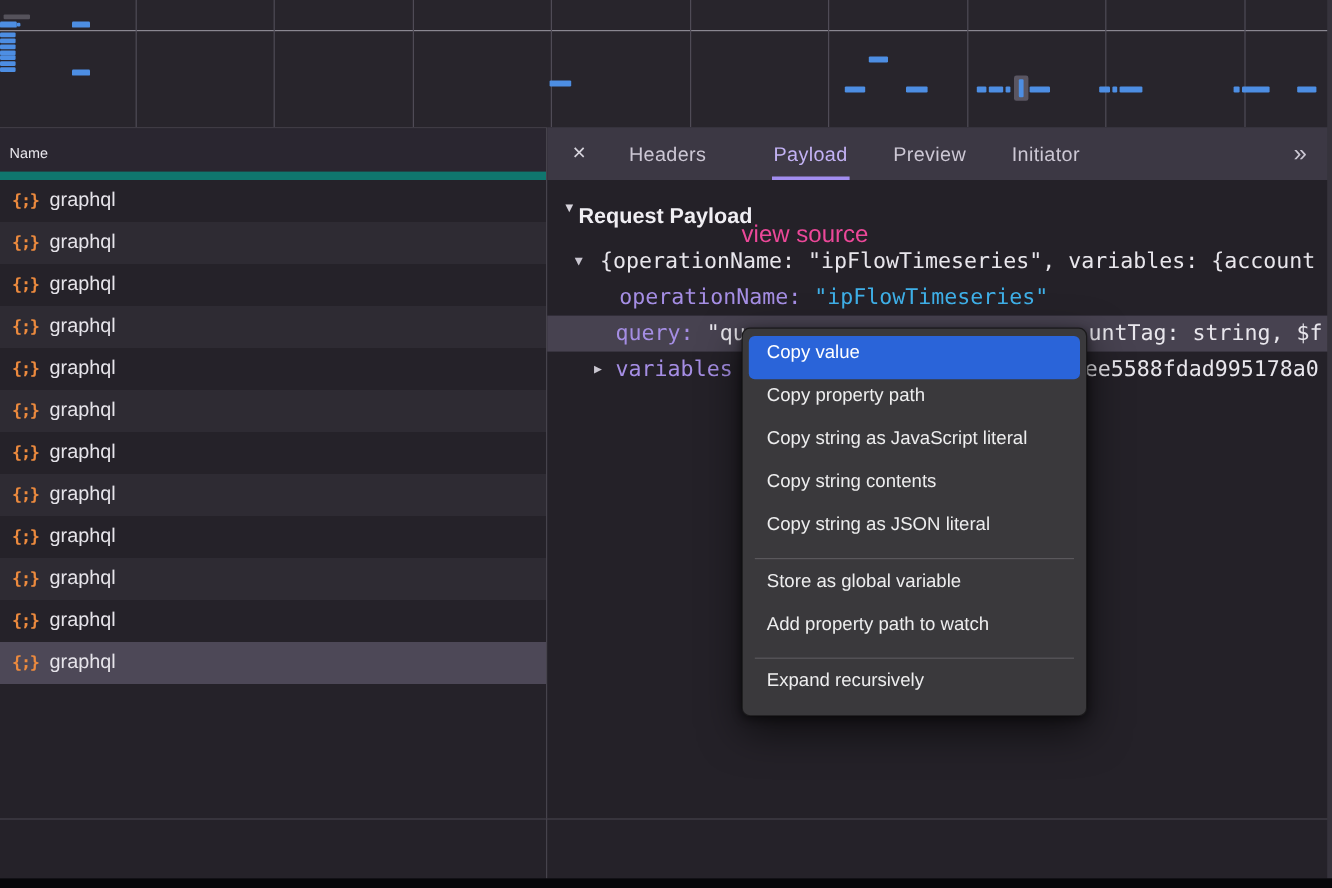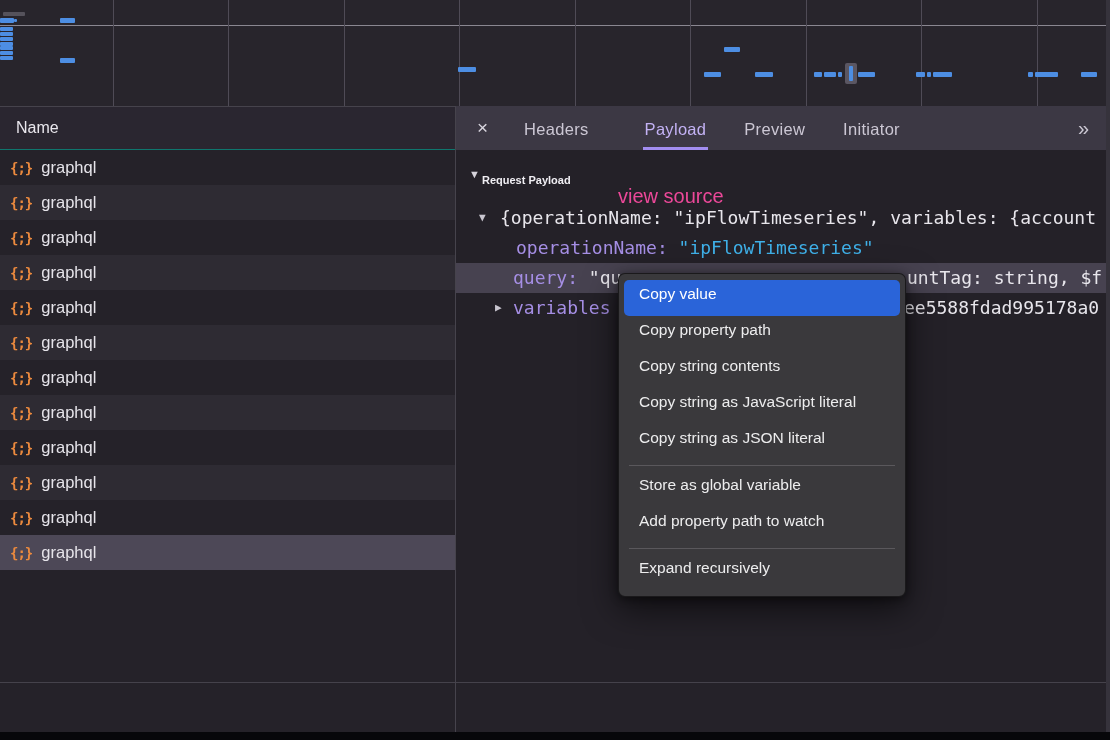--- a/index.html
+++ b/index.html
@@ -12,22 +12,22 @@
   .hline{position:absolute;left:0;top:25px;width:1110px;height:1px;background:#8a8791;}
   .bar{position:absolute;background:var(--bar-blue);border-radius:1px;}
   .bar.gray{background:#55525b;}
   .ov-marker{position:absolute;background:#5a5662;border-radius:2px;}
   .ov-marker-tick{position:absolute;background:var(--bar-blue);border-radius:1px;}
 
   
   .left-panel{position:absolute;left:0;top:106px;width:455px;height:576px;background:#252229;
               border-top:1px solid #46434c;box-sizing:border-box;}
   .name-header{position:absolute;left:0;top:0;width:455px;height:43px;background:#2a2630;
-               border-bottom:1px solid #0f766e;box-sizing:border-box;
-               color:#e9e7ed;font-size:16px;line-height:42px;padding-left:16px;}
+               border-bottom:7px solid #0f766e;box-sizing:border-box;
+               color:#e9e7ed;font-size:12px;line-height:42px;padding-left:8px;}
   .rows{position:absolute;left:0;top:43px;width:455px;}
   .net-row{position:relative;height:35px;background:#252229;display:flex;align-items:center;cursor:default;}
   .net-row.stripe{background:#2e2b33;}
   .net-row.selected{background:#4d4857;}
   .req-icon{font-family:"DejaVu Sans Mono", monospace;font-weight:bold;font-size:14px;
             color:var(--icon-orange);margin-left:10px;letter-spacing:-1px;}
   .req-name{color:#e6e4ea;font-size:16.5px;margin-left:9px;}
 
   
   .right-panel{position:absolute;left:455px;top:106px;width:655px;height:576px;background:#242128;
@@ -36,21 +36,21 @@
           display:flex;align-items:center;padding-left:21px;box-sizing:border-box;gap:34px;}
   .close-x{color:#d8d5de;font-size:19px;line-height:44px;cursor:default;}
   .tab{color:#ccc7d4;font-size:16.5px;letter-spacing:.3px;height:44px;line-height:46px;
        padding:0 2px;box-sizing:border-box;cursor:default;}
   .tab.active{color:var(--tab-active);box-shadow:inset 0 -3px 0 var(--tab-underline);margin-left:18px;}
   .overflow{margin-left:auto;margin-right:24px;color:#ccc8d4;font-size:20px;letter-spacing:-2px;}
 
   .payload-content{position:absolute;left:0;top:44px;width:655px;height:532px;}
   .section-head{position:absolute;left:0;top:15px;width:655px;height:30px;}
   .sec-tri{position:absolute;left:13px;top:3px;color:#d6d3db;font-size:11px;}
-  .sec-title{position:absolute;left:26px;top:0;color:#f0eef3;font-size:11px;font-weight:bold;line-height:30px;}
+  .sec-title{position:absolute;left:26px;top:0;color:#f0eef3;font-size:18px;font-weight:bold;line-height:30px;}
   .view-source{position:absolute;left:162px;top:16px;color:#ec4899;font-size:20px;line-height:30px;cursor:default;}
 
   .tree-row{position:absolute;left:0;width:655px;height:30px;
             font-family:"DejaVu Sans Mono", monospace;font-size:18px;line-height:30px;
             color:#e8e6ec;white-space:nowrap;overflow:hidden;}
   .tree-row .tri{position:absolute;color:#c9c6d0;font-size:11px;line-height:30px;}
   .tree-row.selected-row{background:#474250;}
   .t-root  {top:53px;}  .t-root .tri{left:23px;} .t-root .txt{position:absolute;left:44px;}
   .t-op    {top:83px;}  .t-op .txt{position:absolute;left:60px;}
   .t-query {top:113px;} .t-query .txt{position:absolute;left:57px;}
@@ -218,22 +218,22 @@
   </div>
 
   <div class="footer-line"></div>
   <div class="footer-vsep"></div>
   <div class="right-edge"></div>
   <div class="bottom-bar"></div>
 
   <div class="context-menu" id="context-menu">
       <div class="menu-item hl">Copy value</div>
       <div class="menu-item">Copy property path</div>
+      <div class="menu-item">Copy string as JavaScript literal</div>
       <div class="menu-item">Copy string contents</div>
-      <div class="menu-item">Copy string as JavaScript literal</div>
       <div class="menu-item">Copy string as JSON literal</div>
       <div class="menu-sep"></div>
       <div class="menu-item">Store as global variable</div>
       <div class="menu-item">Add property path to watch</div>
       <div class="menu-sep"></div>
       <div class="menu-item">Expand recursively</div>
     </div>
 
 </div>
 

